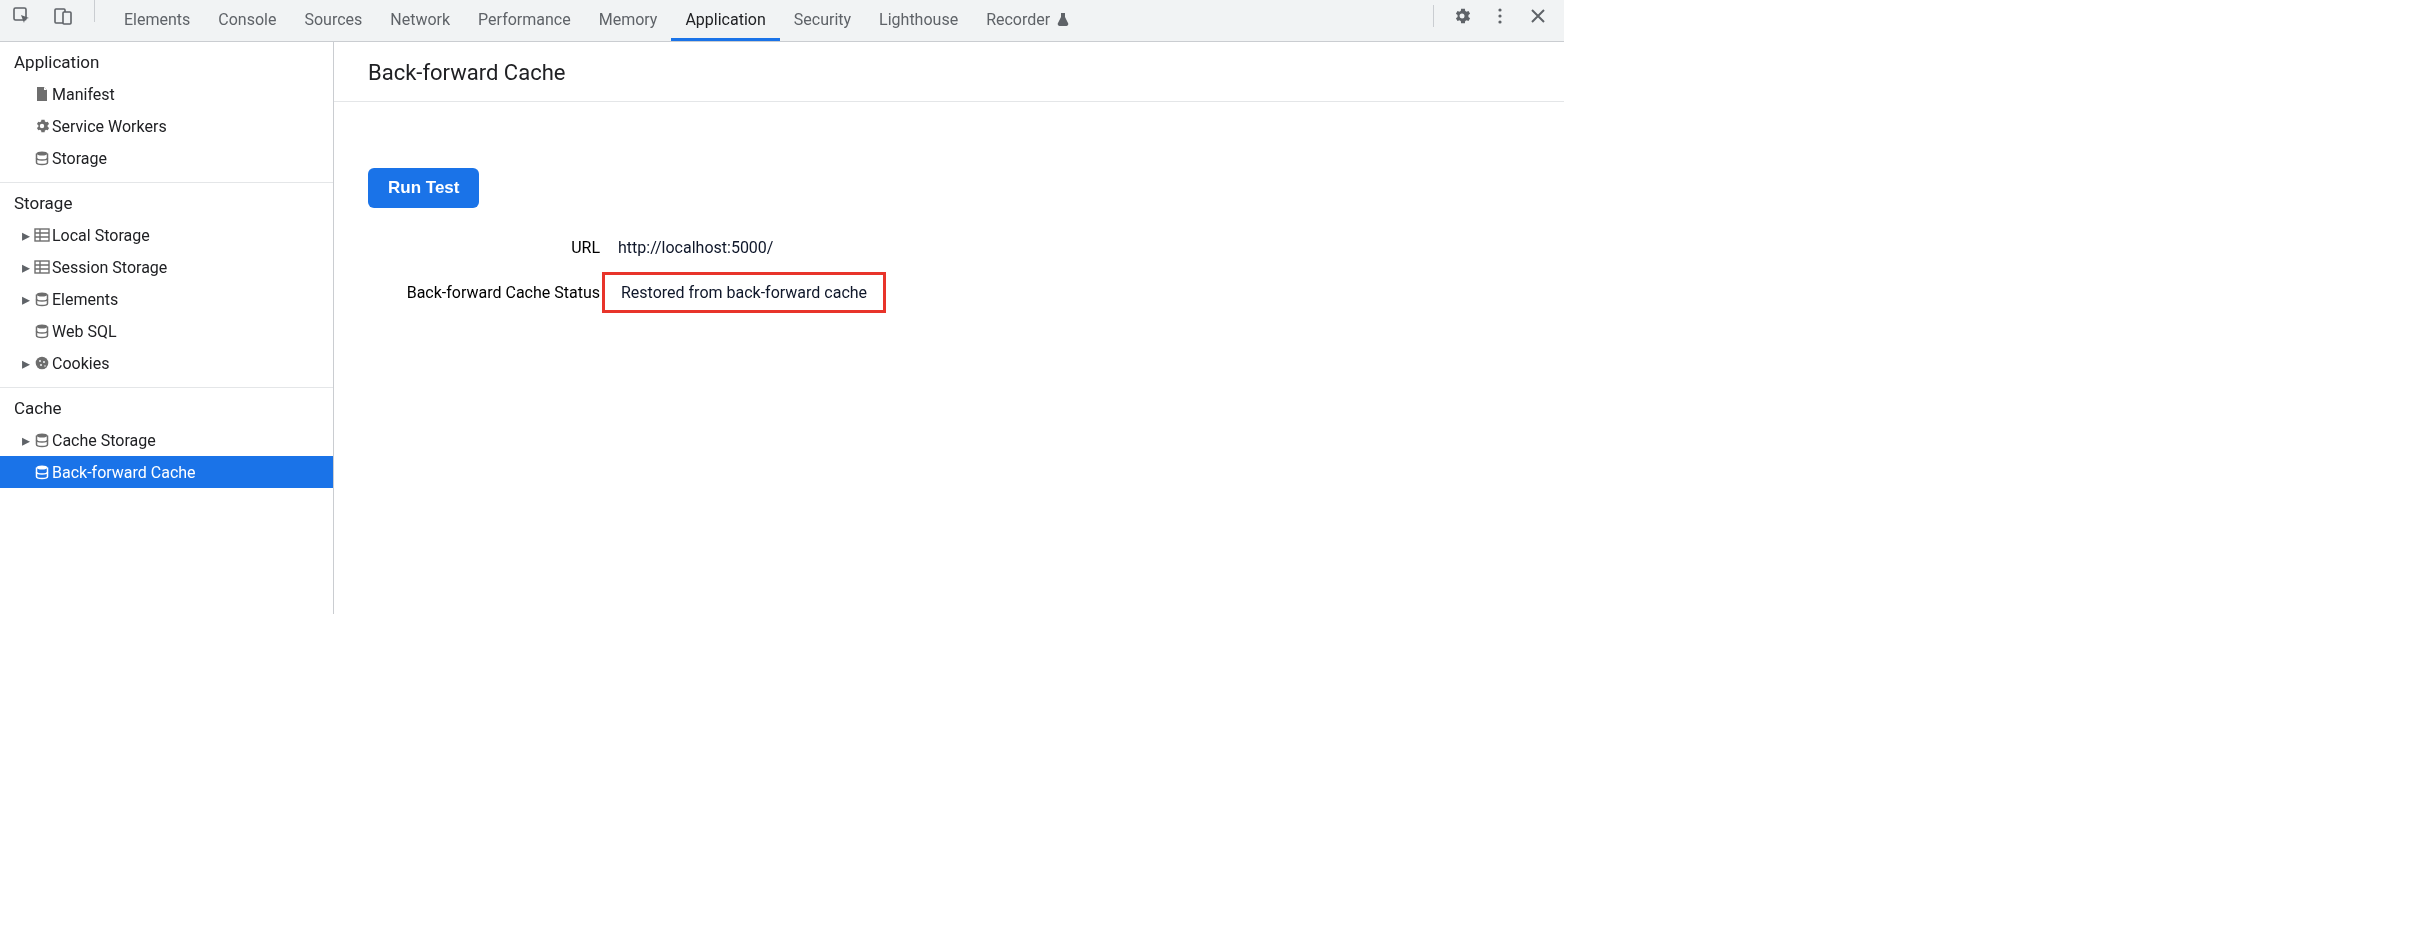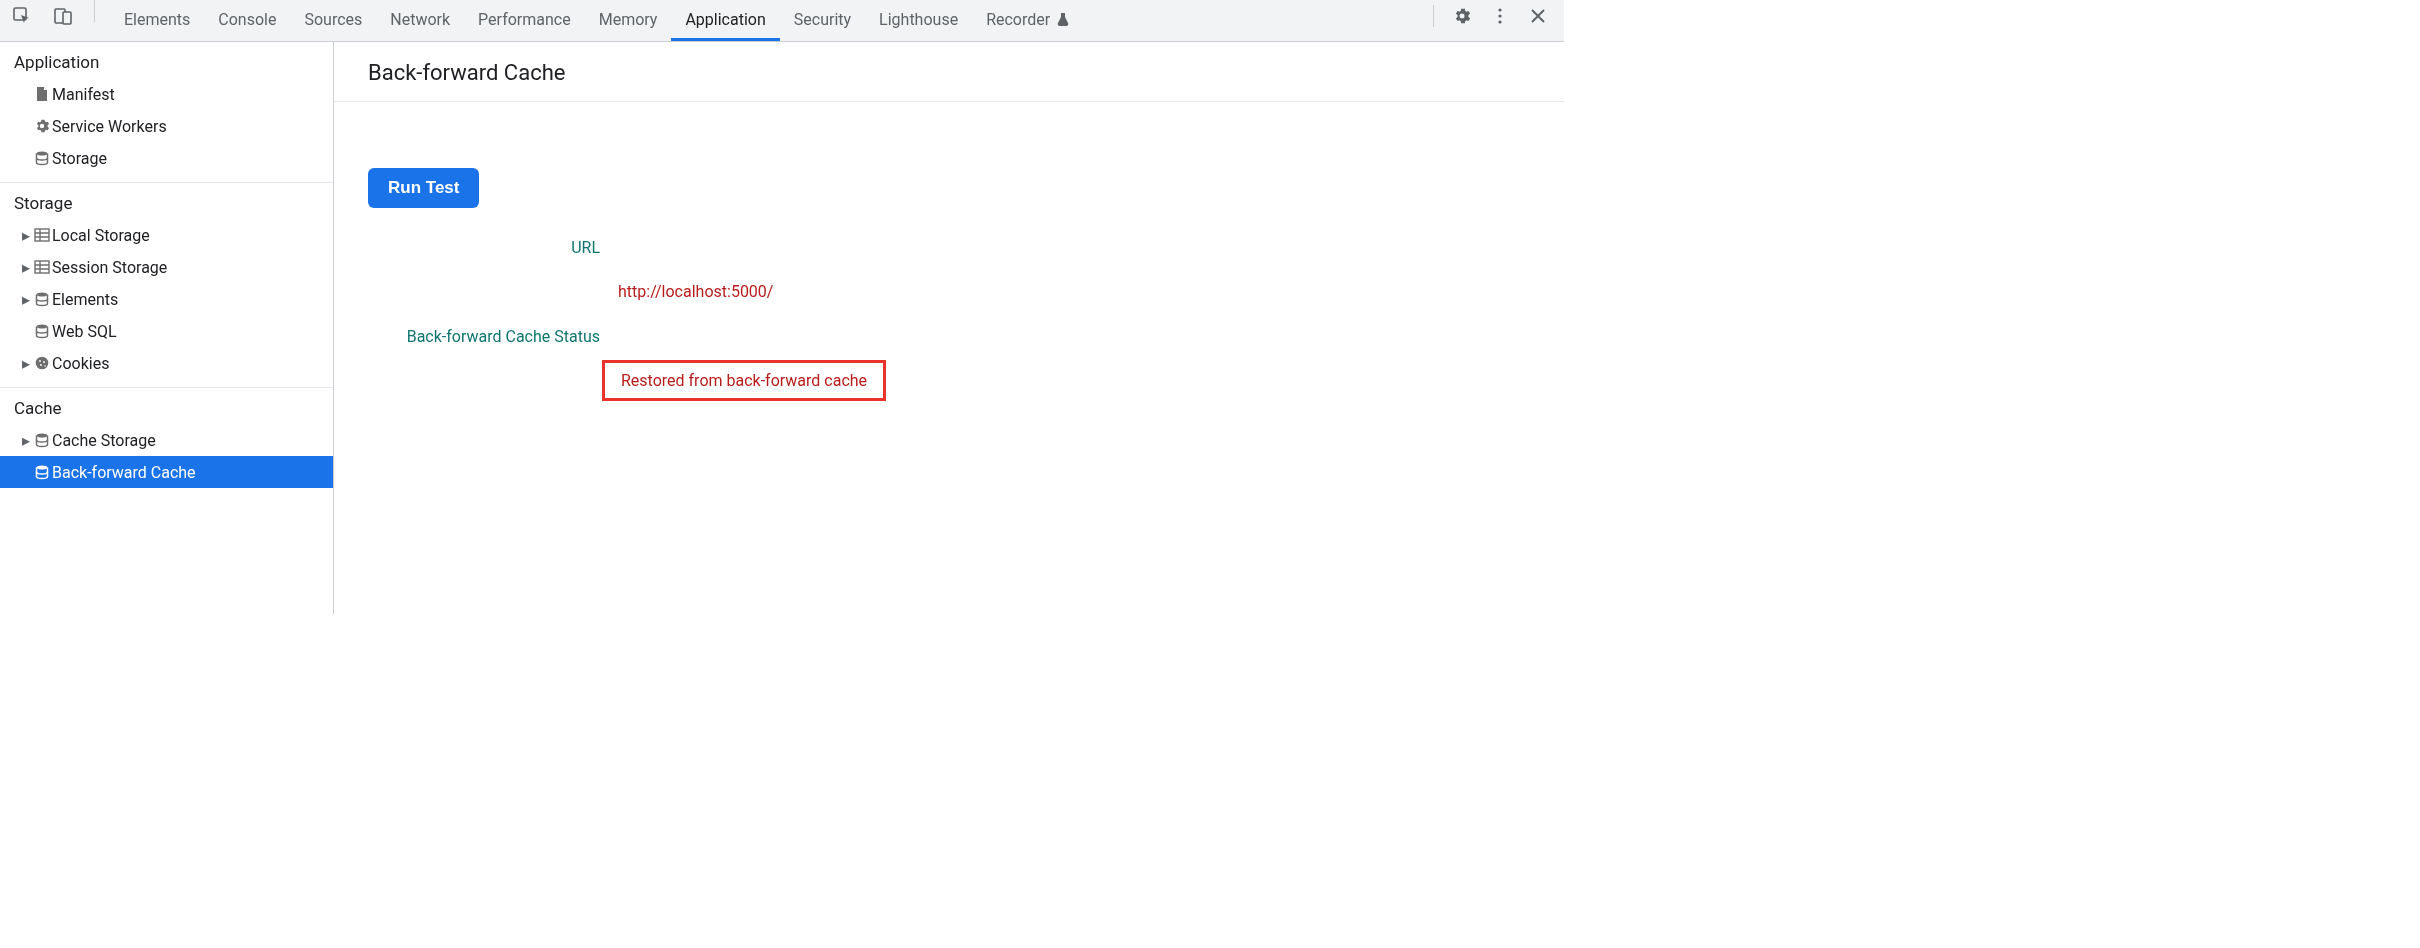--- a/index.html
+++ b/index.html
@@ -150,27 +150,26 @@
     margin-top: 48px;
   }
   .kv {
     display: grid;
     grid-template-columns: 250px auto;
     row-gap: 26px;
     margin-top: 30px;
     font-size: 16px;
   }
   .kv .k {
-    color: #0f766e;
+    color: #000000;
     text-align: right;
     padding-right: 18px;
   }
   .kv .v {
-    color: #b91c1c;
-    margin-top: 44px;
+    color: #0f172a;
   }
   .highlight-box {
     display: inline-block;
     border: 3px solid #e8342a;
     padding: 8px 16px;
     margin: -11px 0 0 -16px;
   }
   svg { display: block; }
 </style>
 </head>

